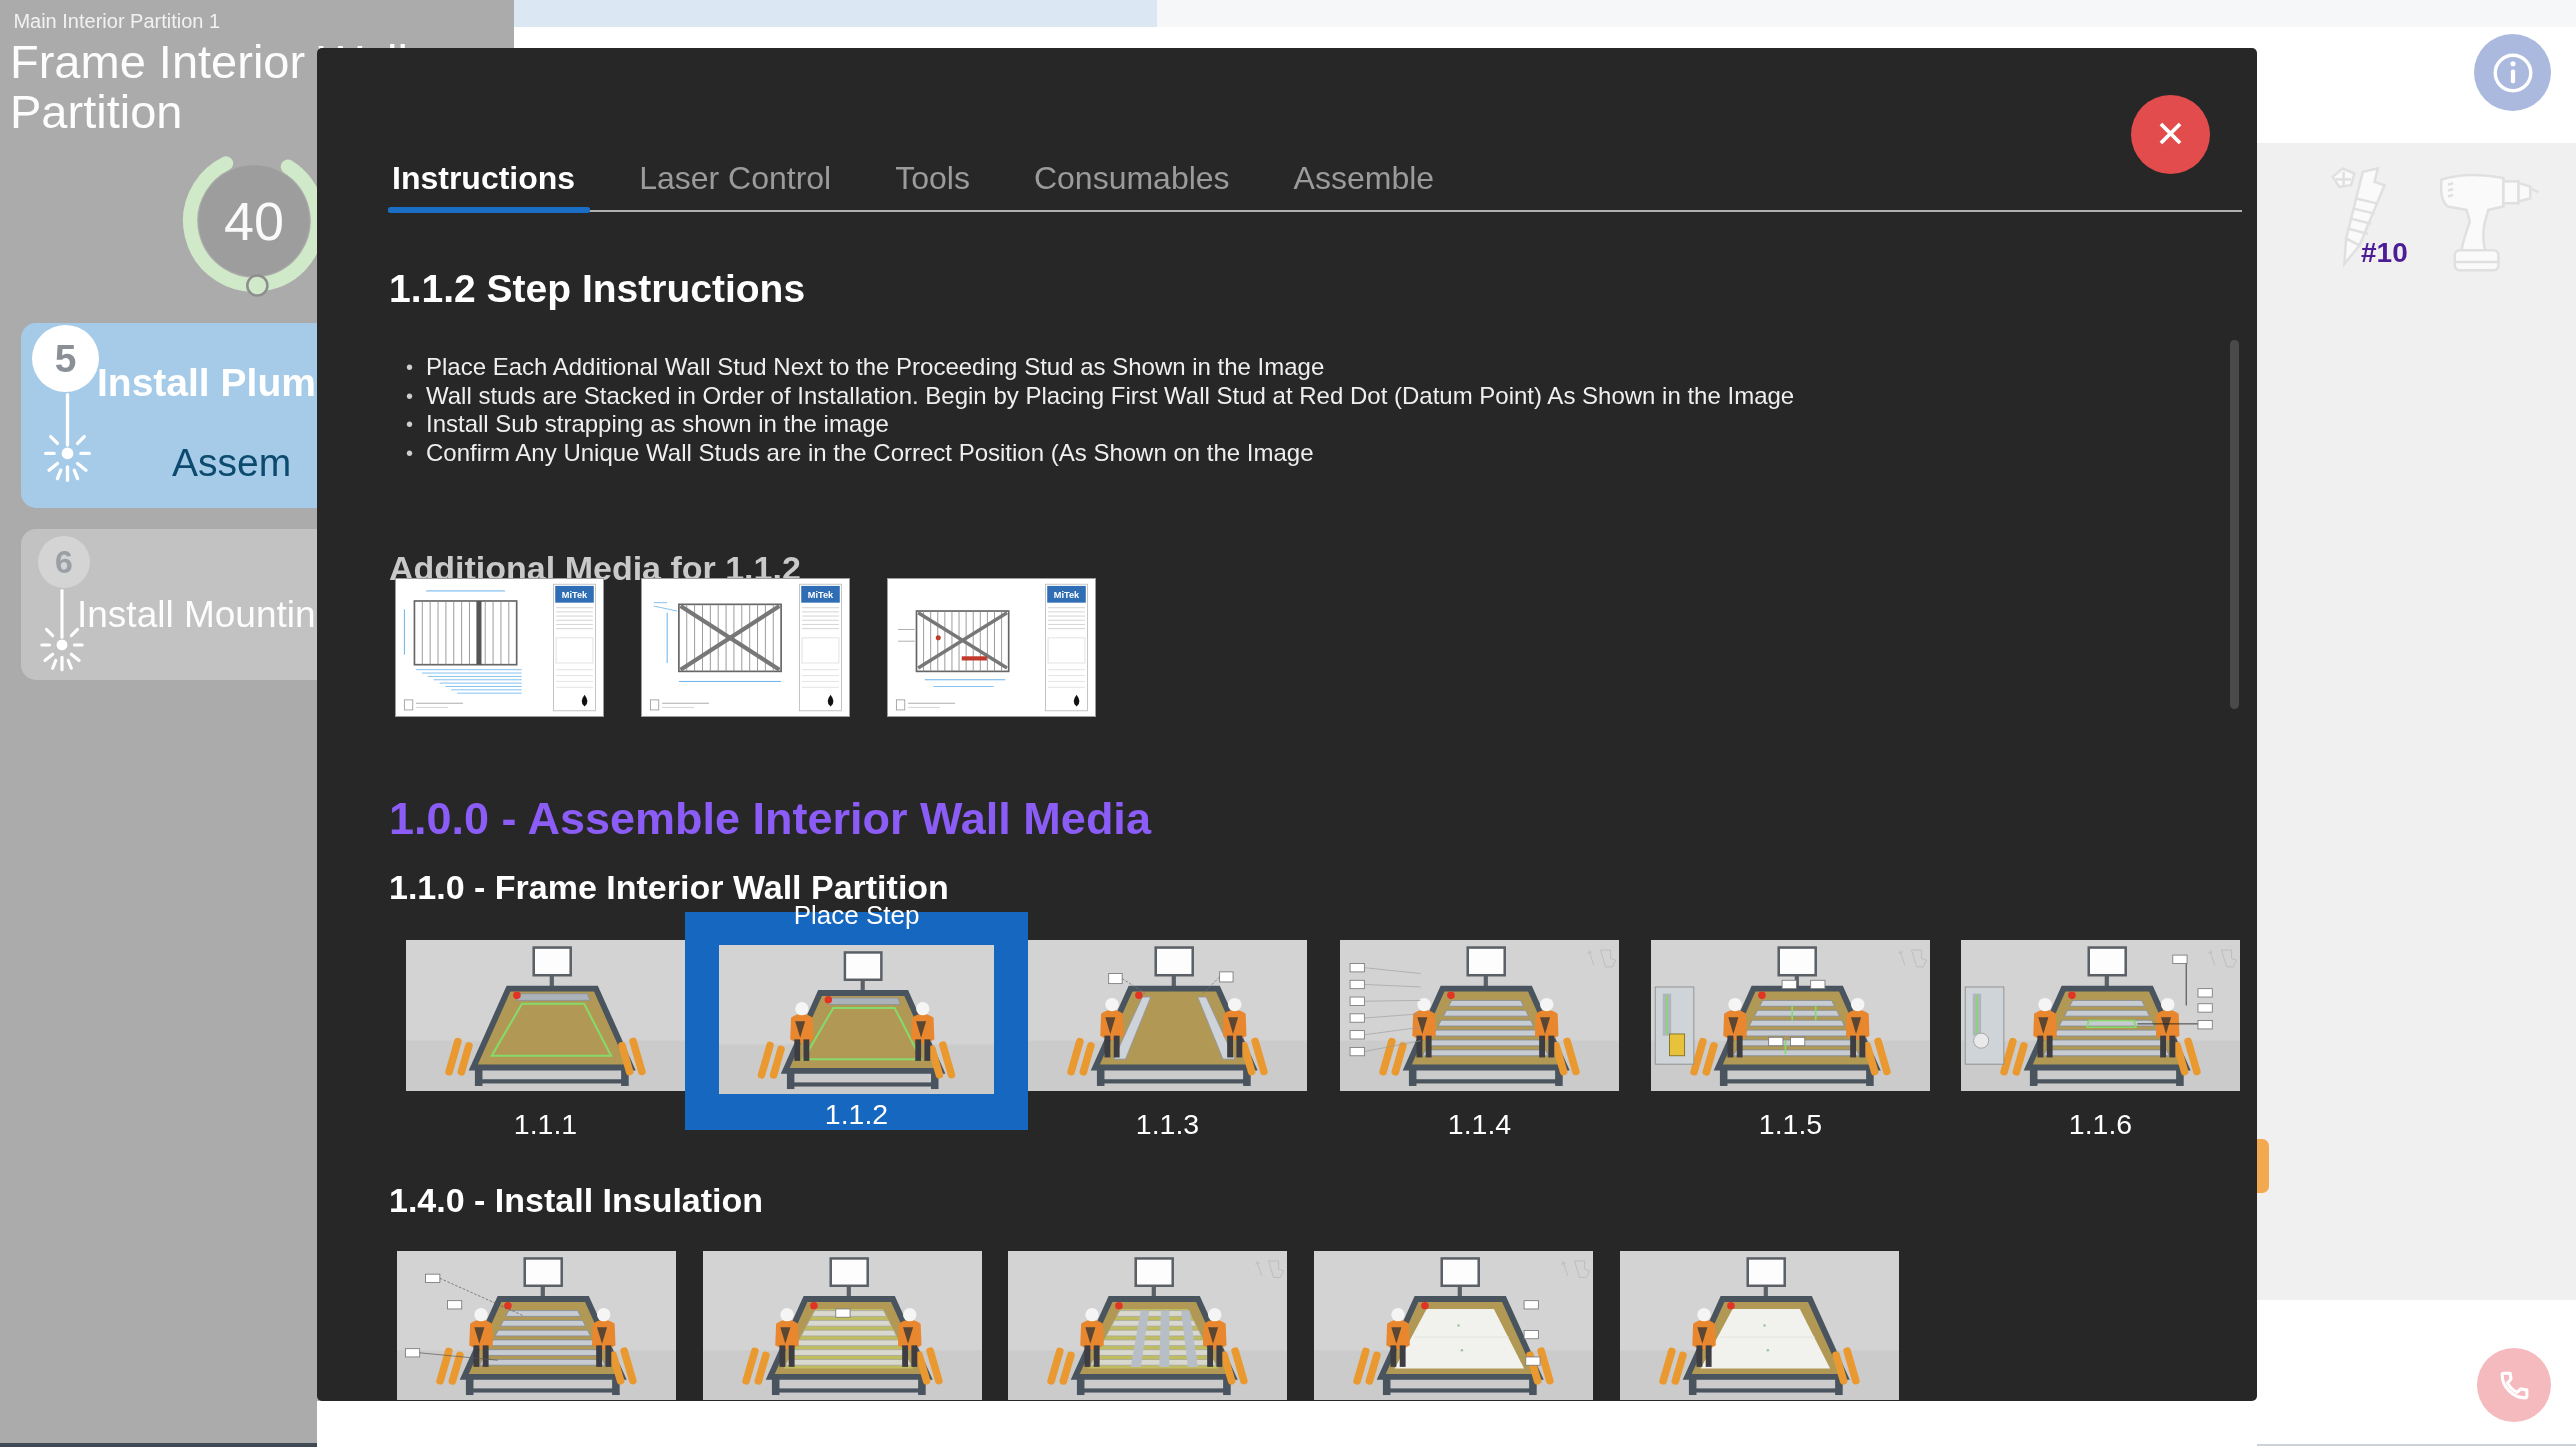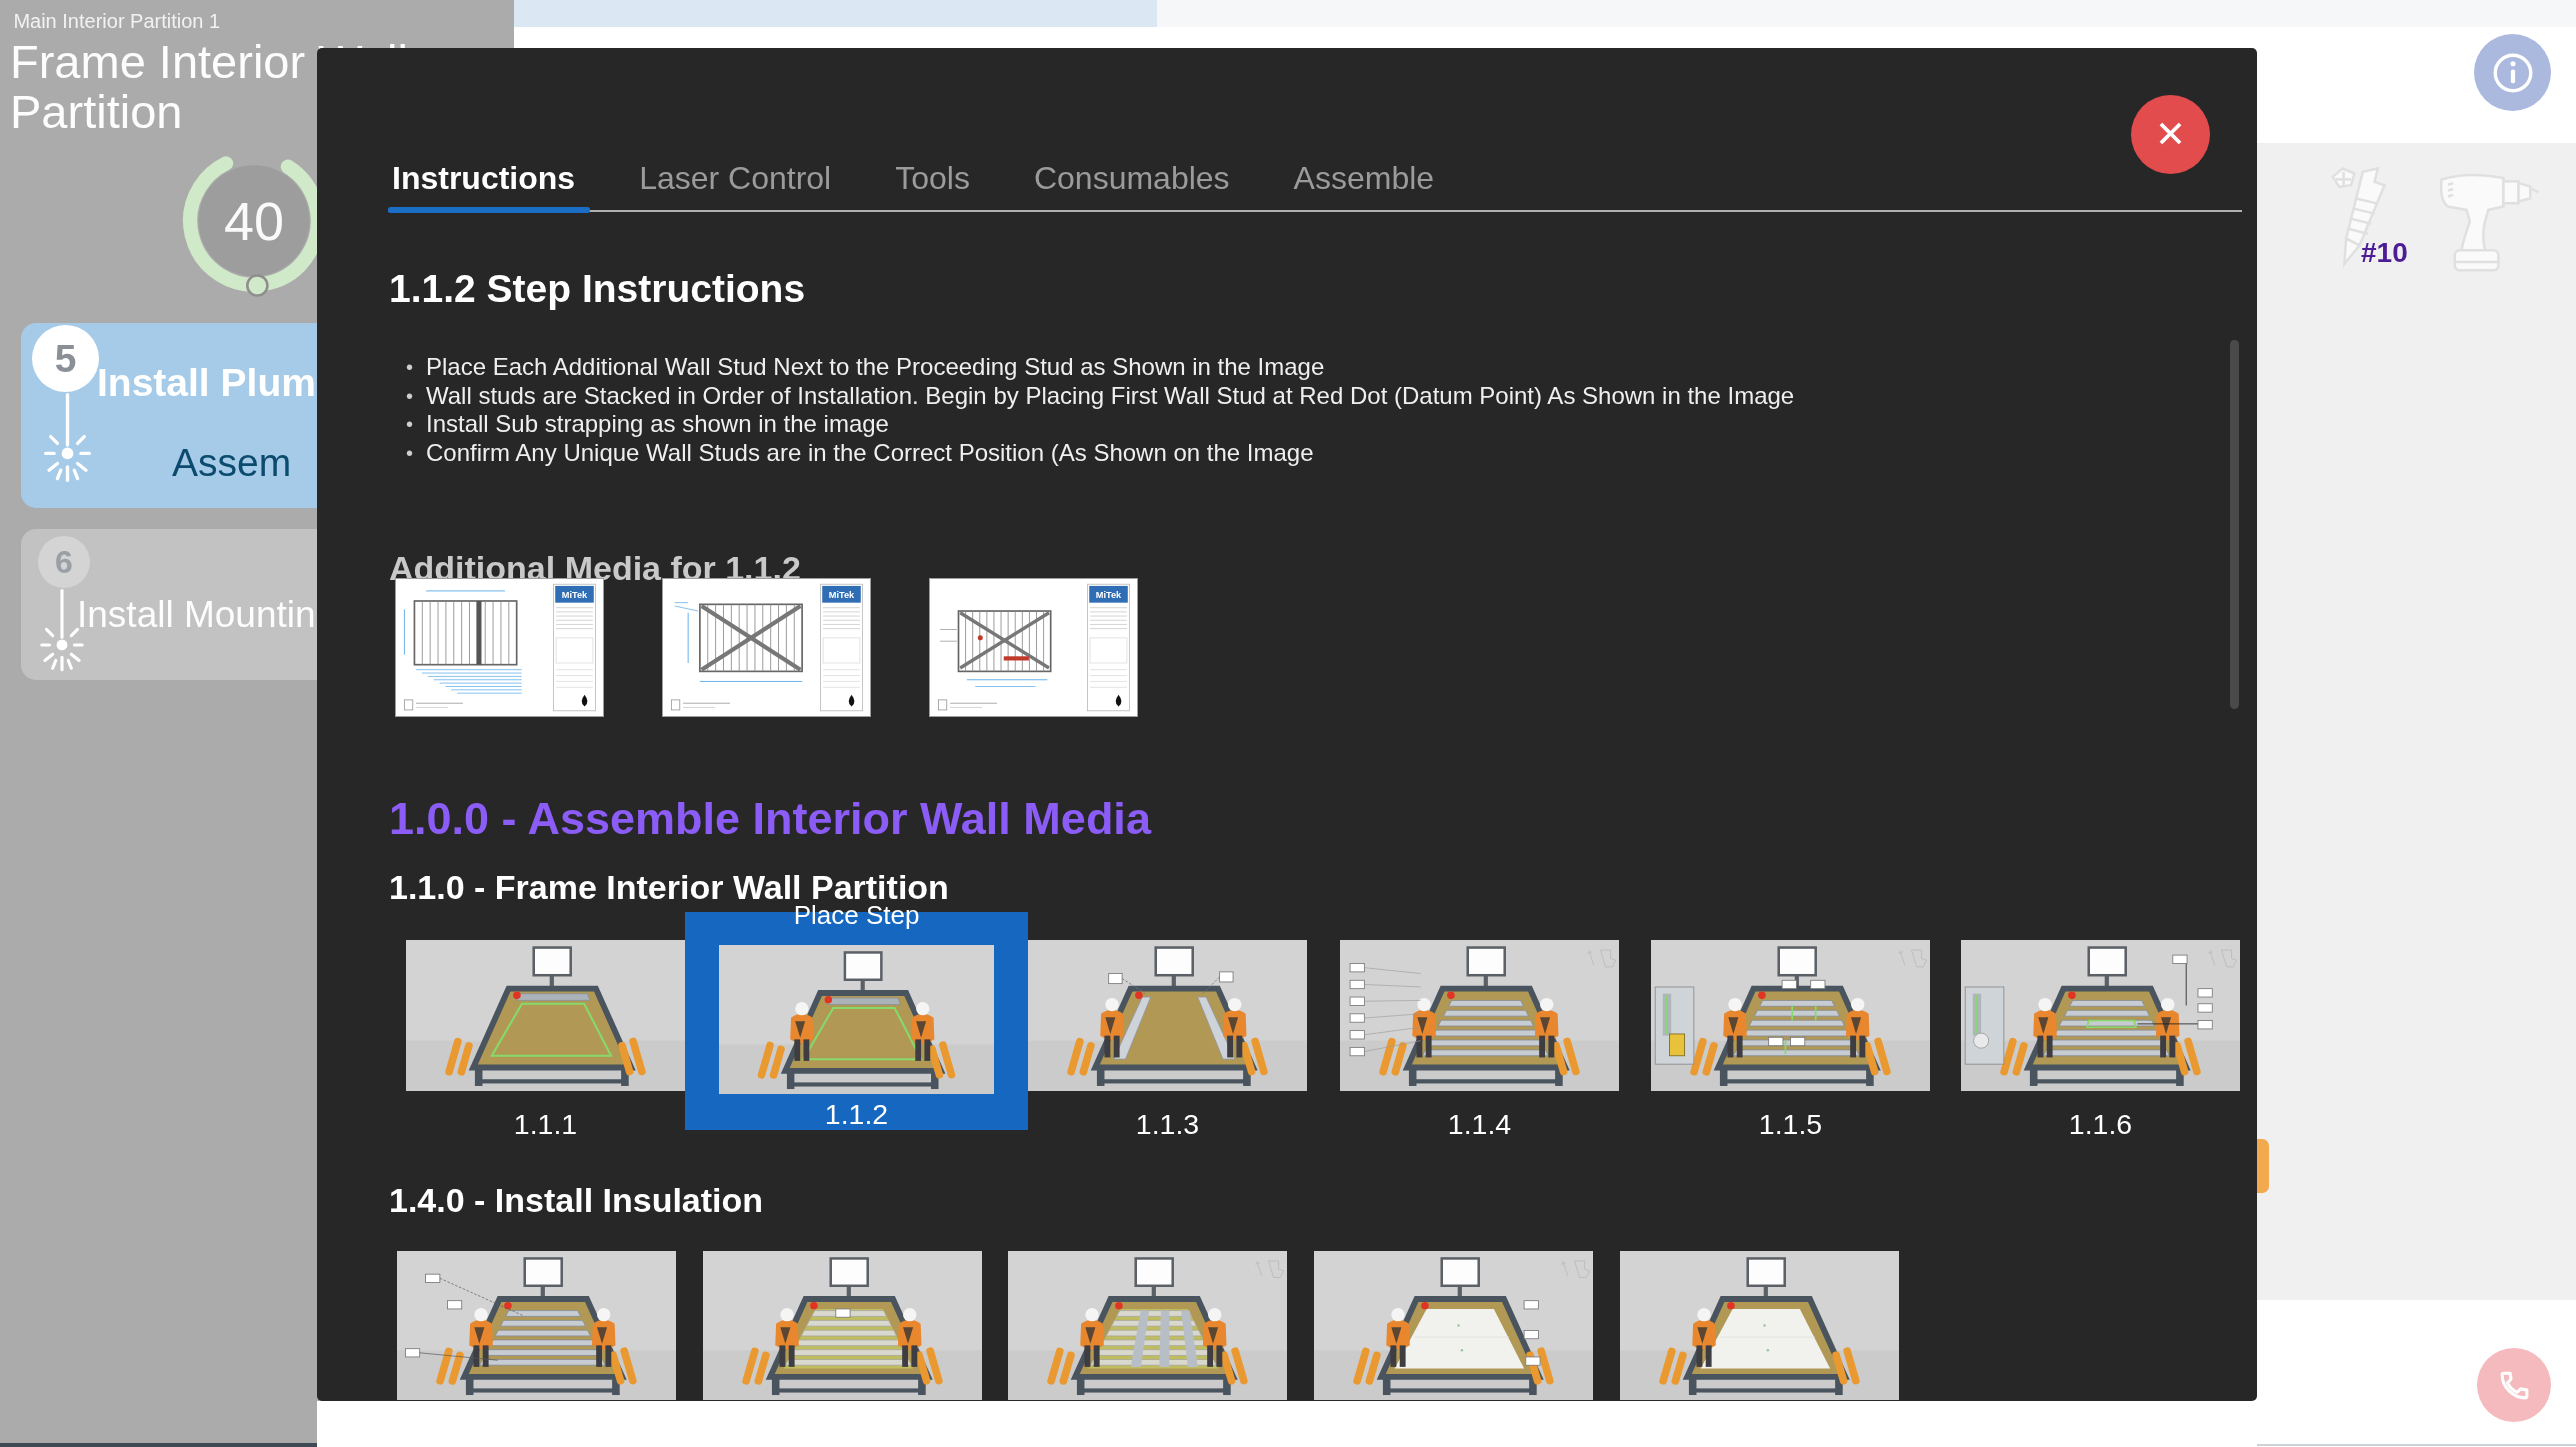--- a/index.html
+++ b/index.html
@@ -45,21 +45,21 @@
   .tabs{left:392px;top:160px;display:flex;gap:64px;font-size:32px;color:#9b9b9b;}
   .tab{white-space:nowrap;}
   .tab.active{color:#fff;font-weight:bold;}
   .tab-underline{left:388px;top:207px;width:202px;height:5.9px;background:#1b6ec6;border-radius:2.5px;}
   .tab-divider{left:388px;top:210px;width:1854px;height:1.7px;background:#b0b0b0;}
   .h-step{left:389px;top:267px;font-size:39px;font-weight:bold;color:#fff;}
   .bullets{left:401px;top:353px;width:1478px;margin:0;padding:0;list-style:none;}
   .bullets li{font-size:24px;line-height:28.5px;color:#efefef;padding-left:25px;position:relative;}
   .bullets li::before{content:"•";position:absolute;left:5px;color:#cfcfcf;font-size:20px;}
   .h-media{left:389px;top:525px;font-size:34px;font-weight:bold;color:#c9c9c9;margin-top:24px;}
-  .media-row{left:396px;top:579px;display:flex;gap:60px;}
+  .media-row{left:396px;top:579px;display:flex;gap:39px;}
   .media-thumb{width:207px;height:137px;background:#fff;outline:0.8px solid #9d9d9d;}
   .h-100{left:389px;top:793px;font-size:45px;font-weight:bold;color:#8b5cf6;}
   .h-110{left:389px;top:868px;font-size:34px;font-weight:bold;color:#fff;}
   .h-140{left:389px;top:1181px;font-size:34px;font-weight:bold;color:#fff;}
   .active-box{left:685px;top:912px;width:343px;height:218px;background:#1667c0;}
   .active-label{left:685px;top:900px;width:343px;text-align:center;font-size:26px;color:#fff;}
   .step-thumb{width:279px;height:151px;}
   .step-label{font-size:28.5px;color:#fff;text-align:center;}
   .scroll-thumb{left:2230px;top:340px;width:9.2px;height:369px;background:#4a4a4a;border-radius:5px;}
 </style>

